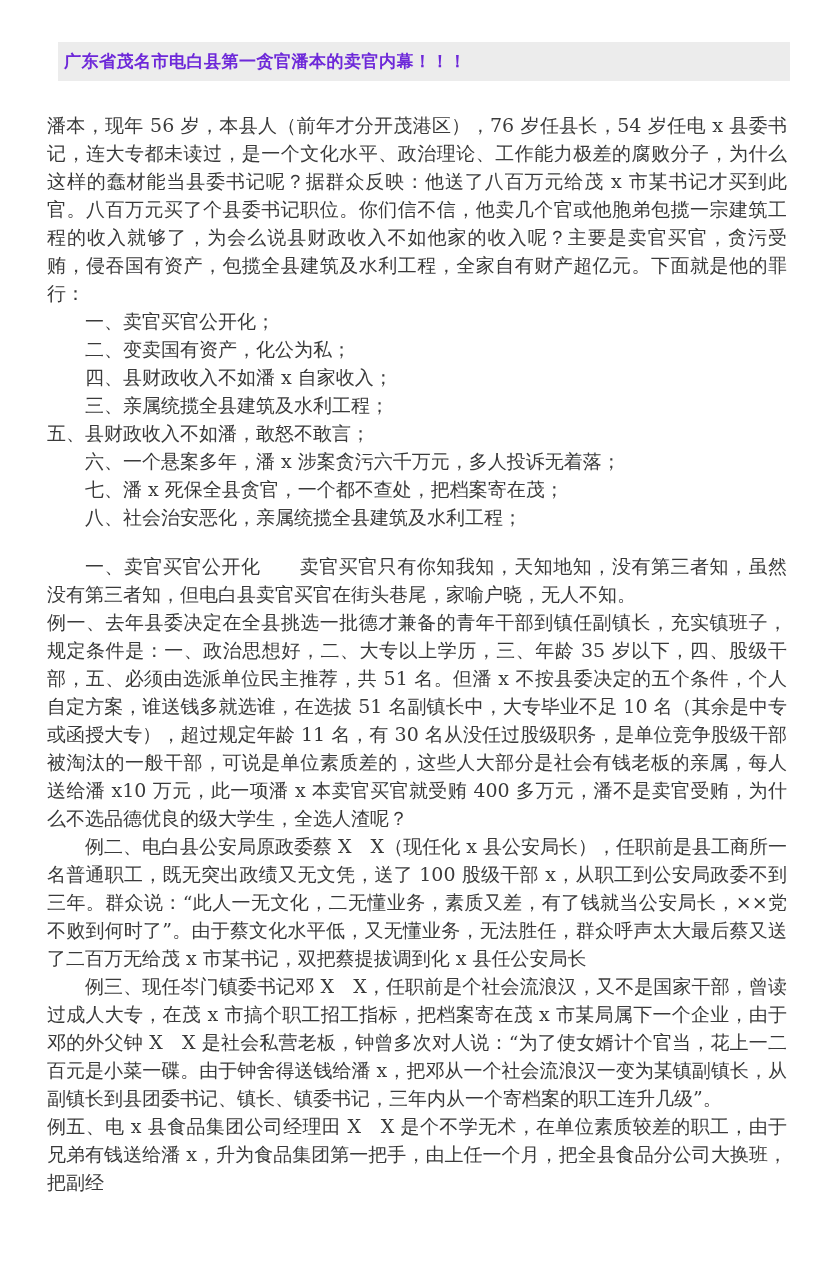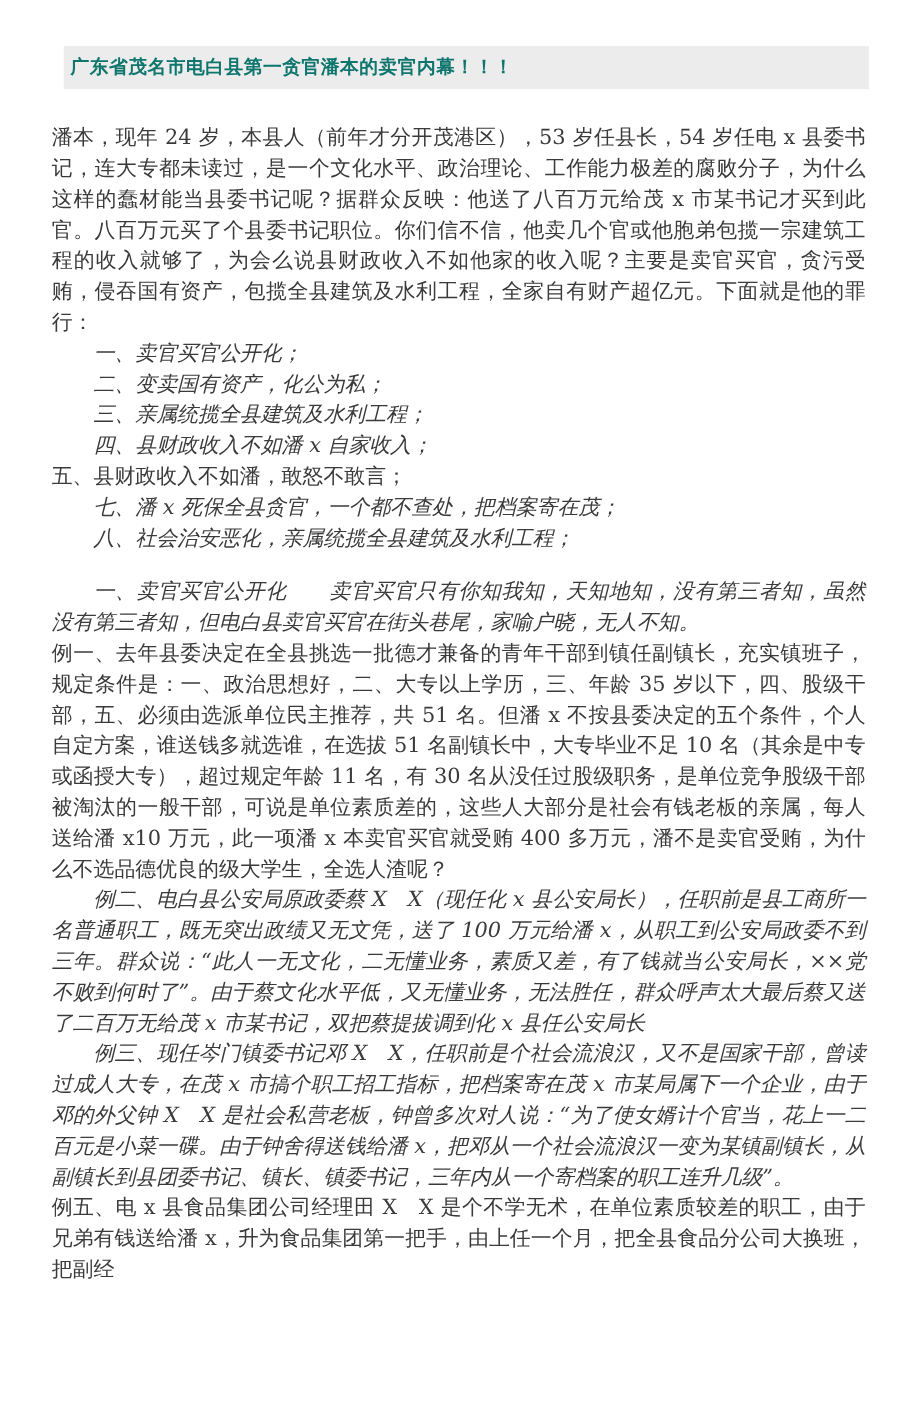--- a/index.html
+++ b/index.html
@@ -20,70 +20,70 @@
     margin: 42px 38px 0 58px;
     background: #ececec;
     padding: 9px 8px 10px 6px;
   }
   .title-bar h1 {
     margin: 0;
     font-family: "DejaVu Sans", "Liberation Sans", sans-serif;
     font-size: 17px;
     line-height: 20px;
     font-weight: bold;
-    color: #0f766e;
+    color: #6d28d9;
     letter-spacing: 0.5px;
   }
   .content {
     margin: 30px 41px 0 47px;
     color: #3a3a3a;
     font-size: 19px;
     line-height: 28px;
     text-align: justify;
     text-justify: inter-ideograph;
   }
   .content p {
     margin: 0;
     padding: 0;
   }
   .indent {
     text-indent: 2em;
-    font-style: italic;
   }
   .spacer {
     height: 21px;
   }
 </style>
 </head>
 <body>
 
 <div class="page">
 
   <div class="title-bar">
     <h1>广东省茂名市电白县第一贪官潘本的卖官内幕！！！</h1>
   </div>
 
   <div class="content">
 
-    <p class="para">潘本，现年 24 岁，本县人（前年才分开茂港区），53 岁任县长，54 岁任电 x 县委书记，连大专都未读过，是一个文化水平、政治理论、工作能力极差的腐败分子，为什么这样的蠢材能当县委书记呢？据群众反映：他送了八百万元给茂 x 市某书记才买到此官。八百万元买了个县委书记职位。你们信不信，他卖几个官或他胞弟包揽一宗建筑工程的收入就够了，为会么说县财政收入不如他家的收入呢？主要是卖官买官，贪污受贿，侵吞国有资产，包揽全县建筑及水利工程，全家自有财产超亿元。下面就是他的罪行：</p>
+    <p class="para">潘本，现年 56 岁，本县人（前年才分开茂港区），76 岁任县长，54 岁任电 x 县委书记，连大专都未读过，是一个文化水平、政治理论、工作能力极差的腐败分子，为什么这样的蠢材能当县委书记呢？据群众反映：他送了八百万元给茂 x 市某书记才买到此官。八百万元买了个县委书记职位。你们信不信，他卖几个官或他胞弟包揽一宗建筑工程的收入就够了，为会么说县财政收入不如他家的收入呢？主要是卖官买官，贪污受贿，侵吞国有资产，包揽全县建筑及水利工程，全家自有财产超亿元。下面就是他的罪行：</p>
 
     <div>
       <p class="line indent">一、卖官买官公开化；</p>
       <p class="line indent">二、变卖国有资产，化公为私；</p>
+      <p class="line indent">四、县财政收入不如潘 x 自家收入；</p>
       <p class="line indent">三、亲属统揽全县建筑及水利工程；</p>
-      <p class="line indent">四、县财政收入不如潘 x 自家收入；</p>
       <p class="line">五、县财政收入不如潘，敢怒不敢言；</p>
+      <p class="line indent">六、一个悬案多年，潘 x 涉案贪污六千万元，多人投诉无着落；</p>
       <p class="line indent">七、潘 x 死保全县贪官，一个都不查处，把档案寄在茂；</p>
       <p class="line indent">八、社会治安恶化，亲属统揽全县建筑及水利工程；</p>
     </div>
 
     <div class="spacer"></div>
 
     <p class="para indent">一、卖官买官公开化　　卖官买官只有你知我知，天知地知，没有第三者知，虽然没有第三者知，但电白县卖官买官在街头巷尾，家喻户晓，无人不知。</p>
 
     <p class="para">例一、去年县委决定在全县挑选一批德才兼备的青年干部到镇任副镇长，充实镇班子，规定条件是：一、政治思想好，二、大专以上学历，三、年龄 35 岁以下，四、股级干部，五、必须由选派单位民主推荐，共 51 名。但潘 x 不按县委决定的五个条件，个人自定方案，谁送钱多就选谁，在选拔 51 名副镇长中，大专毕业不足 10 名（其余是中专或函授大专），超过规定年龄 11 名，有 30 名从没任过股级职务，是单位竞争股级干部被淘汰的一般干部，可说是单位素质差的，这些人大部分是社会有钱老板的亲属，每人送给潘 x10 万元，此一项潘 x 本卖官买官就受贿 400 多万元，潘不是卖官受贿，为什么不选品德优良的级大学生，全选人渣呢？</p>
-    <p class="para indent">例二、电白县公安局原政委蔡 X　X（现任化 x 县公安局长），任职前是县工商所一名普通职工，既无突出政绩又无文凭，送了 100 万元给潘 x，从职工到公安局政委不到三年。群众说：“此人一无文化，二无懂业务，素质又差，有了钱就当公安局长，××党不败到何时了”。由于蔡文化水平低，又无懂业务，无法胜任，群众呼声太大最后蔡又送了二百万无给茂 x 市某书记，双把蔡提拔调到化 x 县任公安局长</p>
+    <p class="para indent">例二、电白县公安局原政委蔡 X　X（现任化 x 县公安局长），任职前是县工商所一名普通职工，既无突出政绩又无文凭，送了 100 股级干部 x，从职工到公安局政委不到三年。群众说：“此人一无文化，二无懂业务，素质又差，有了钱就当公安局长，××党不败到何时了”。由于蔡文化水平低，又无懂业务，无法胜任，群众呼声太大最后蔡又送了二百万无给茂 x 市某书记，双把蔡提拔调到化 x 县任公安局长</p>
     <p class="para indent">例三、现任岑门镇委书记邓 X　X，任职前是个社会流浪汉，又不是国家干部，曾读过成人大专，在茂 x 市搞个职工招工指标，把档案寄在茂 x 市某局属下一个企业，由于邓的外父钟 X　X 是社会私营老板，钟曾多次对人说：“为了使女婿计个官当，花上一二百元是小菜一碟。由于钟舍得送钱给潘 x，把邓从一个社会流浪汉一变为某镇副镇长，从副镇长到县团委书记、镇长、镇委书记，三年内从一个寄档案的职工连升几级”。</p>
     <p class="para">例五、电 x 县食品集团公司经理田 X　X 是个不学无术，在单位素质较差的职工，由于兄弟有钱送给潘 x，升为食品集团第一把手，由上任一个月，把全县食品分公司大换班，把副经</p>
 
   </div>
 
 </div>
 
 </body></html>

